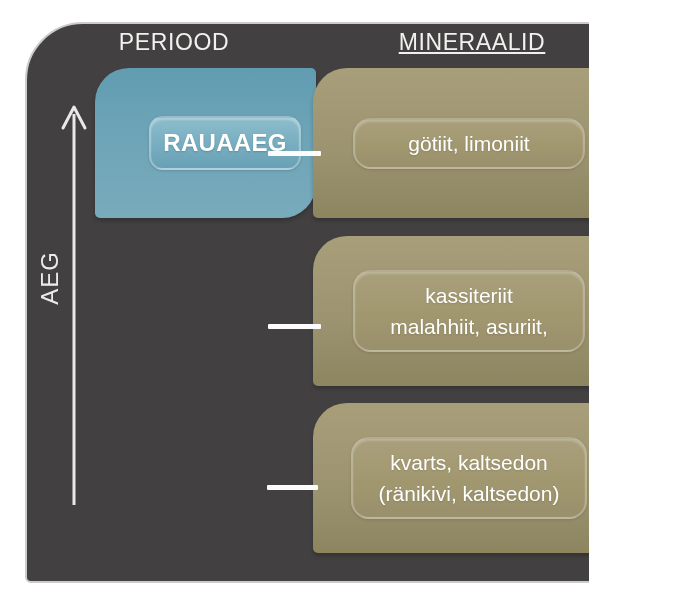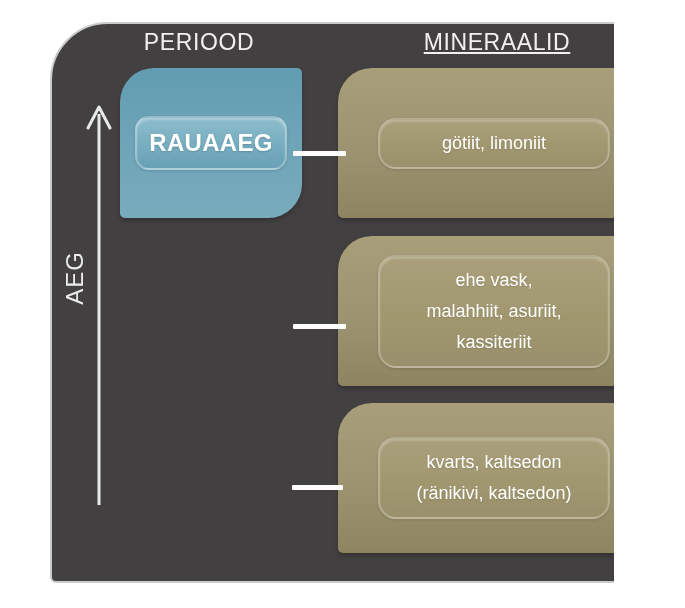--- a/index.html
+++ b/index.html
@@ -1,18 +1,18 @@
 <!DOCTYPE html>
 <html><head>
 <meta charset="utf-8">
 <style>
   html,body{margin:0;padding:0;background:#ffffff;}
   .stage{
     position:relative;width:589px;height:608px;background:#ffffff;
-    font-family:"Liberation Sans",sans-serif;overflow:hidden;margin-left:25px;
+    font-family:"Liberation Sans",sans-serif;overflow:hidden;
   }
   .panel{
     position:absolute;left:25px;top:22px;width:647px;height:561px;
     box-sizing:border-box;background:#434041;
     border:2px solid #cbcbcb;border-radius:58px 6px 58px 6px;
   }
   .header{
     position:absolute;top:29px;height:26px;line-height:26px;text-align:center;
     color:#f2f1ef;font-size:23px;letter-spacing:0.6px;z-index:3;
   }
@@ -20,41 +20,42 @@
   .header-minerals{left:382px;width:180px;text-decoration:underline;}
 
   .row1{top:68px}.row2{top:236px}.row3{top:403px}
 
   .period-box{
     position:absolute;left:95px;width:182px;height:150px;z-index:2;
     border-radius:34px 5px 34px 5px;
     background:linear-gradient(180deg,#619cb1 0%,#6ea4b7 45%,#78abbc 100%);
     display:flex;align-items:center;justify-content:center;
     box-shadow:0 3px 4px rgba(0,0,0,0.22);
+    padding-left:39px;
   }
   .period-chip{
     background:linear-gradient(180deg,#8dbdcc 0%,#7ab0c2 45%,#68a0b5 100%);
     border:2px solid rgba(255,255,255,0.30);border-radius:14px;
     padding:11px 12px;max-width:160px;
     color:#ffffff;font-weight:bold;font-size:24px;letter-spacing:0.3px;
     box-shadow:inset 0 2px 2px rgba(255,255,255,0.28),0 1px 3px rgba(0,0,0,0.15);
     text-shadow:0 1px 2px rgba(0,0,0,0.18);white-space:nowrap;
   }
   .mineral-box{
     position:absolute;left:313px;width:312px;height:150px;z-index:2;
     border-radius:34px 5px 34px 5px;
     background:linear-gradient(180deg,#a89e7a 0%,#9c9370 55%,#8d8460 100%);
     display:flex;align-items:center;justify-content:center;
     box-shadow:0 3px 4px rgba(0,0,0,0.22);
   }
   .mineral-chip{
     min-width:232px;box-sizing:border-box;
     background:linear-gradient(180deg,#a99f7b 0%,#a1976f 55%,#99906c 100%);
     border:2px solid rgba(255,255,255,0.25);border-radius:18px;
-    padding:8px 26px;color:#ffffff;font-size:18px;line-height:31px;text-align:center;
+    padding:8px 26px;color:#ffffff;font-size:21px;line-height:31px;text-align:center;
     box-shadow:inset 0 2px 2px rgba(255,255,255,0.22),0 1px 3px rgba(0,0,0,0.12);
     text-shadow:0 1px 2px rgba(0,0,0,0.12);
   }
   .connector{
     position:absolute;height:5px;background:#fcfcfc;z-index:6;border-radius:1px;
   }
   .c1{left:268px;top:151px;width:53px}
   .c2{left:268px;top:324px;width:53px}
   .c3{left:267px;top:485px;width:51px}
 
@@ -85,23 +86,22 @@
   </div>
   <div class="mineral-box row1">
     <div class="mineral-chip">
       <div>götiit, limoniit</div>
     </div>
   </div>
   <div class="connector c1"></div>
 
   <div class="mineral-box row2">
     <div class="mineral-chip">
-      <div>ehe vask,</div>
+      <div>kassiteriit</div>
       <div>malahhiit, asuriit,</div>
-      <div>kassiteriit</div>
     </div>
   </div>
   <div class="connector c2"></div>
 
   <div class="mineral-box row3">
     <div class="mineral-chip">
       <div>kvarts, kaltsedon</div>
       <div>(ränikivi, kaltsedon)</div>
     </div>
   </div>

